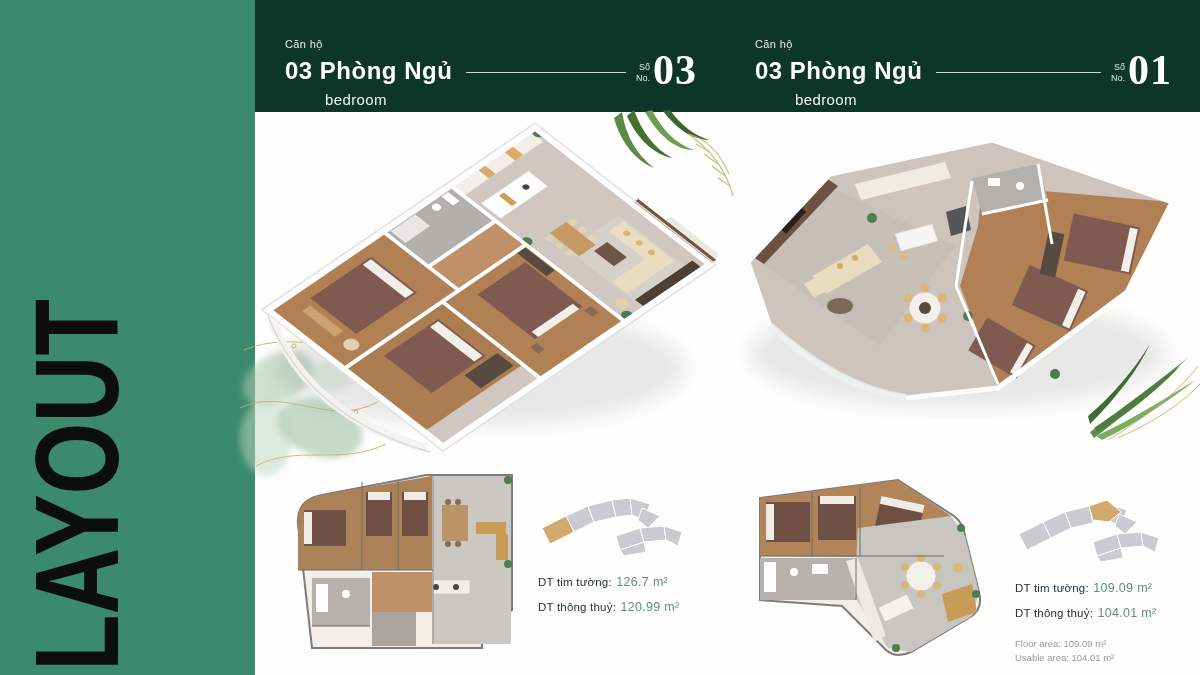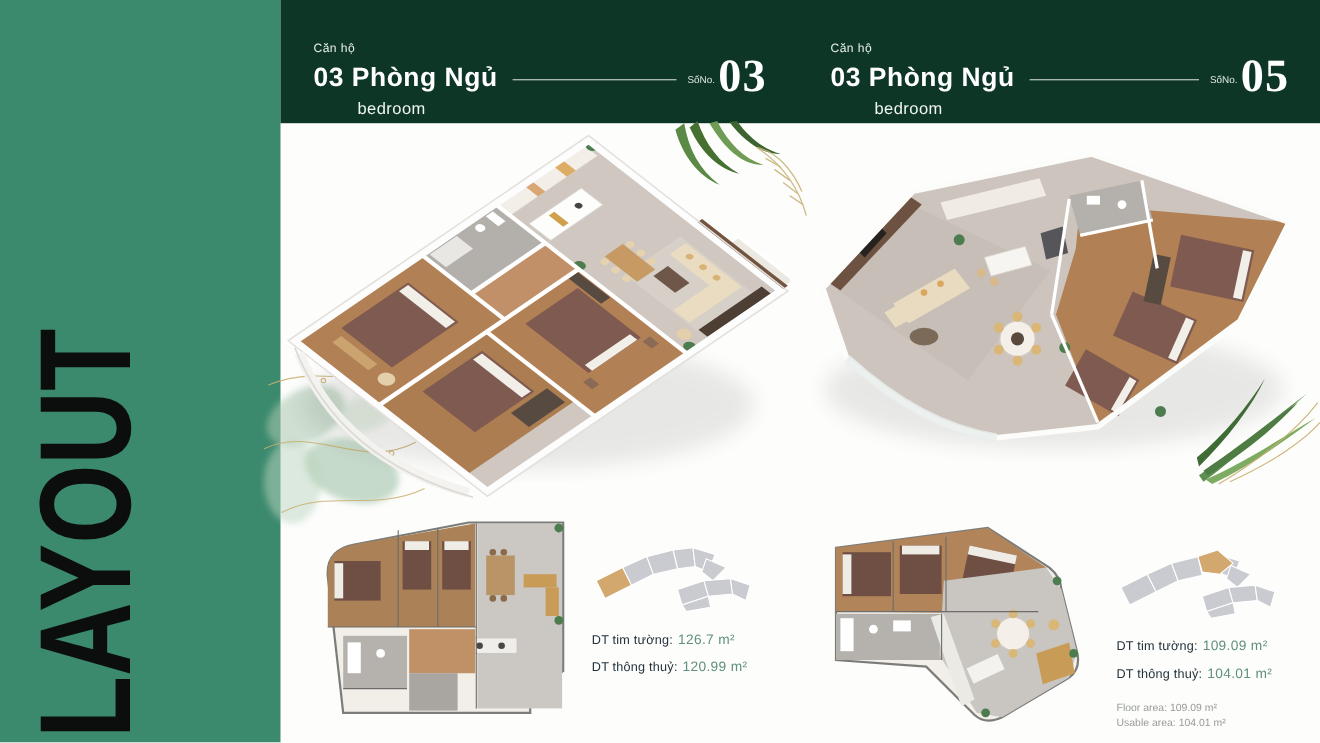--- a/index.html
+++ b/index.html
@@ -13,21 +13,21 @@
   
   .band{position:absolute;left:255px;top:0;width:1066px;height:112px;background:#0d3627;}
   .band-mark{position:absolute;right:0;top:0;}
   .hdr{position:absolute;top:38px;}
   #hdr-03{left:30px;width:412px;}
   #hdr-05{left:500px;width:417px;}
   .hdr-small{font-size:11px;color:#e9efeb;letter-spacing:.4px;margin-bottom:3px;}
   .hdr-row{display:flex;align-items:center;}
   .hdr-title{font-size:24px;font-weight:bold;color:#ffffff;letter-spacing:.5px;white-space:nowrap;}
   .hdr-rule{flex:1;height:1px;background:rgba(255,255,255,.8);margin:4px 10px 0 14px;}
-  .hdr-no{display:flex;flex-direction:row;align-items:flex-end;font-size:9px;line-height:1.2;color:#dfe7e2;margin-right:3px;margin-top:4px;}
+  .hdr-no{display:flex;flex-direction:column;align-items:flex-end;font-size:9px;line-height:1.2;color:#dfe7e2;margin-right:3px;margin-top:4px;}
   .hdr-num{font-size:42px;font-weight:bold;color:#ffffff;line-height:.85;letter-spacing:1px;font-family:Liberation Serif, serif;}
   .hdr-sub{font-size:15px;color:#f2f6f3;margin-left:40px;margin-top:2px;letter-spacing:.4px;}
   
   .art{position:absolute;}
   
   .info{position:absolute;width:190px;}
   #info-03{left:538px;top:490px;}
   #info-05{left:1015px;top:496px;}
   .keyplan{display:block;margin-bottom:14px;}
   .metric-row{white-space:nowrap;margin-bottom:7px;}
@@ -70,21 +70,21 @@
 
   <div class="hdr" id="hdr-05">
     <div class="hdr-small">Căn hộ</div>
     <div class="hdr-row">
       <span class="hdr-title">03 Phòng Ngủ</span>
       <span class="hdr-rule"></span>
       <span class="hdr-no">
         <span>Số</span>
         <span>No.</span>
       </span>
-      <span class="hdr-num">05</span>
+      <span class="hdr-num">01</span>
     </div>
     <div class="hdr-sub">bedroom</div>
   </div>
 </div>
 
 <svg class="art" style="left:612px;top:110px" width="128" height="90" viewBox="0 0 128 90">
   <path d="M10,2 C14,26 24,44 42,58 C22,50 8,30 2,8 Z" fill="#5b8a46"></path>
   <path d="M22,0 C30,22 42,38 60,48 C42,44 26,30 15,6 Z" fill="#46702f"></path>
   <path d="M40,0 C50,20 64,34 82,40 C62,40 46,24 33,2 Z" fill="#6e9c54"></path>
   <path d="M58,0 C68,14 82,26 98,30 C80,30 64,18 51,1 Z" fill="#3c6430"></path>

